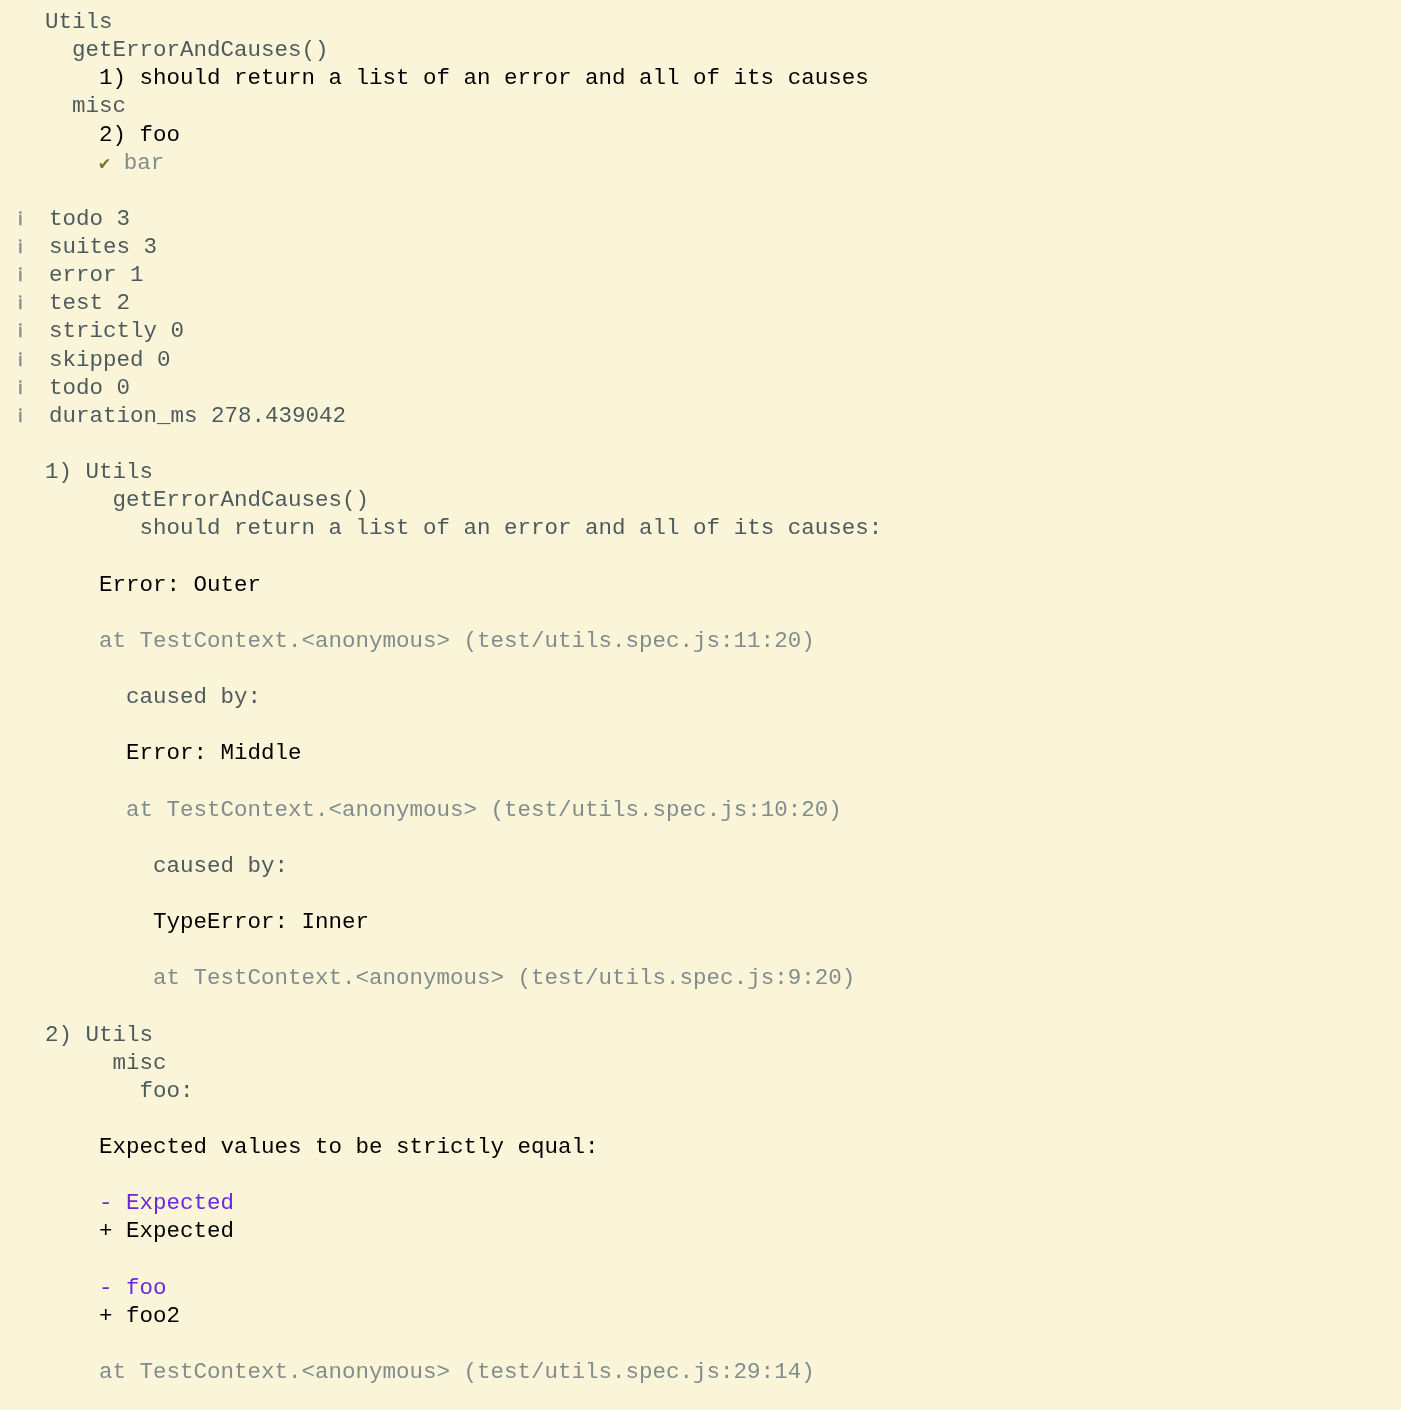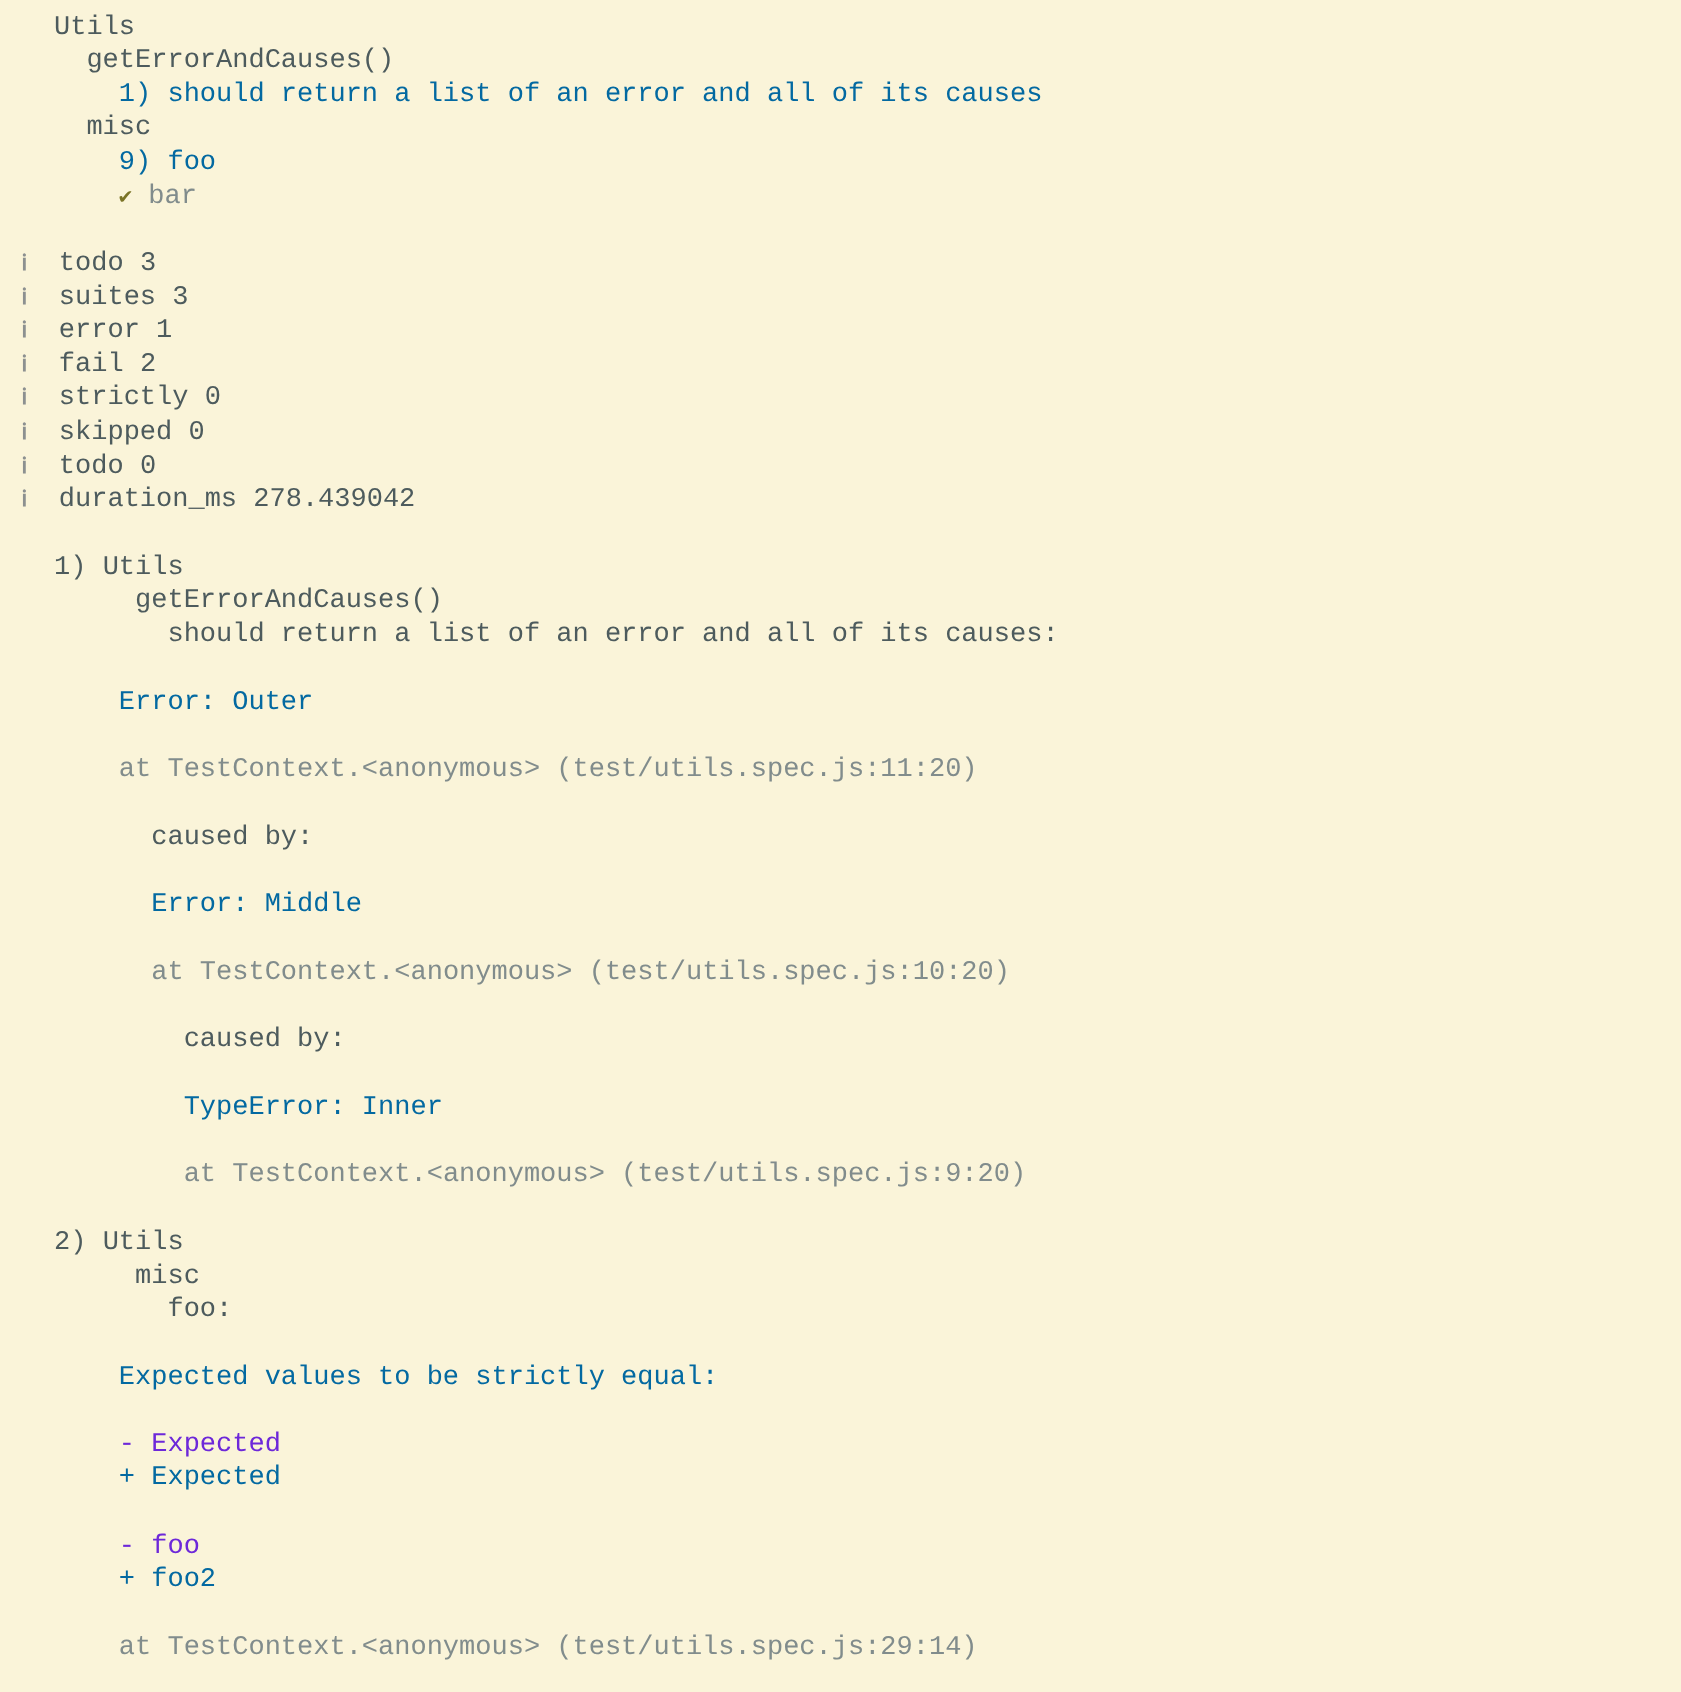--- a/index.html
+++ b/index.html
@@ -15,21 +15,21 @@
     width: 1401px;
     padding: 8px 0 30px 0;
     box-sizing: border-box;
   }
   .line {
     white-space: pre;
     padding-left: 18px;
   }
   .c-default { color: #4d5b5d; }
   .c-dim     { color: #818c8c; text-align: center; }
-  .c-red     { color: #0369a1; }
+  .c-red     { color: #000000; }
   .c-olive   { color: #6d28d9; }
   .c-mix-icon {
     color: #8c9090;
     font-family: Georgia, "Times New Roman", serif;
     font-weight: bold;
     font-size: 0.82em;
     display: inline-block;
     width: 0.95em;
   }
   .check {
@@ -39,29 +39,29 @@
 </style>
 </head>
 <body>
 
 <div class="canvas">
 
   <div class="line"><span class="c-default">  </span><span class="c-default">Utils</span></div>
   <div class="line"><span>    </span><span class="c-default">getErrorAndCauses()</span></div>
   <div class="line"><span>      </span><span class="c-red">1) should return a list of an error and all of its causes</span></div>
   <div class="line"><span>    </span><span class="c-default">misc</span></div>
-  <div class="line"><span>      </span><span class="c-red">9) foo</span></div>
+  <div class="line"><span>      </span><span class="c-red">2) foo</span></div>
   <div class="line"><span>      </span><span class="check">✔</span><span> </span><span class="c-dim">bar</span></div>
 
   <div class="line"> </div>
 
   <div class="line"><span class="c-mix-icon">ℹ</span><span> </span><span class="c-default">todo</span><span> </span><span class="c-default">3</span></div>
   <div class="line"><span class="c-mix-icon">ℹ</span><span> </span><span class="c-default">suites</span><span> </span><span class="c-default">3</span></div>
   <div class="line"><span class="c-mix-icon">ℹ</span><span> </span><span class="c-default">error</span><span> </span><span class="c-default">1</span></div>
-  <div class="line"><span class="c-mix-icon">ℹ</span><span> </span><span class="c-default">fail</span><span> </span><span class="c-default">2</span></div>
+  <div class="line"><span class="c-mix-icon">ℹ</span><span> </span><span class="c-default">test</span><span> </span><span class="c-default">2</span></div>
   <div class="line"><span class="c-mix-icon">ℹ</span><span> </span><span class="c-default">strictly</span><span> </span><span class="c-default">0</span></div>
   <div class="line"><span class="c-mix-icon">ℹ</span><span> </span><span class="c-default">skipped</span><span> </span><span class="c-default">0</span></div>
   <div class="line"><span class="c-mix-icon">ℹ</span><span> </span><span class="c-default">todo</span><span> </span><span class="c-default">0</span></div>
   <div class="line"><span class="c-mix-icon">ℹ</span><span> </span><span class="c-default">duration_ms</span><span> </span><span class="c-default">278.439042</span></div>
 
   <div class="line"> </div>
 
   <div class="line"><span>  </span><span class="c-default">1)</span><span> </span><span class="c-default">Utils</span></div>
   <div class="line"><span>       </span><span class="c-default">getErrorAndCauses()</span></div>
   <div class="line"><span>         </span><span class="c-default">should return a list of an error and all of its causes:</span></div>

